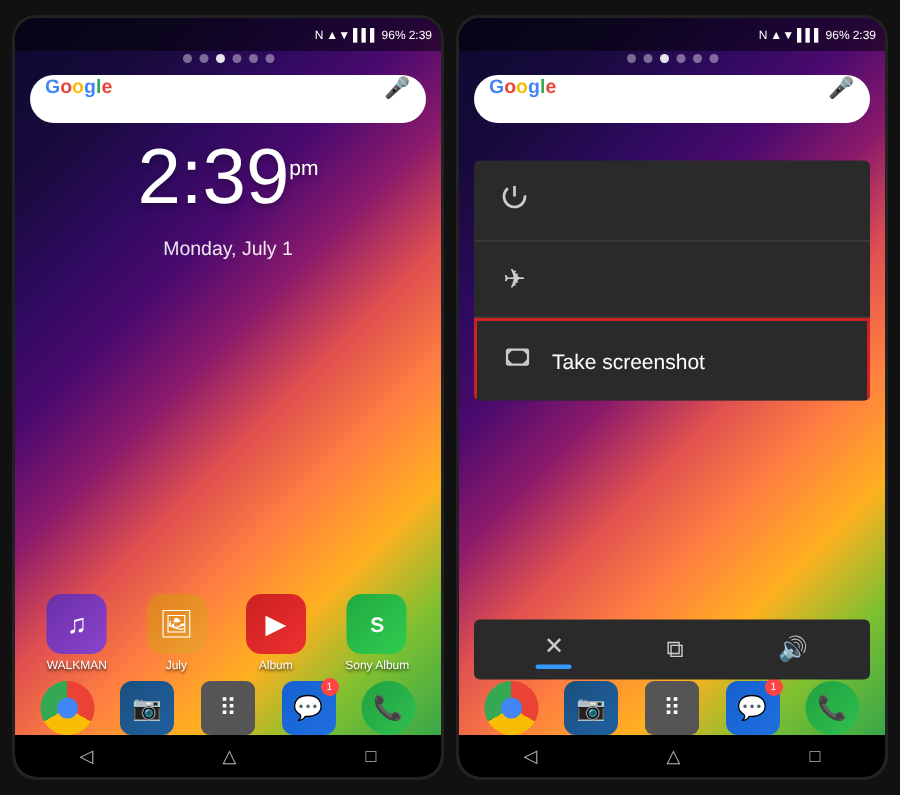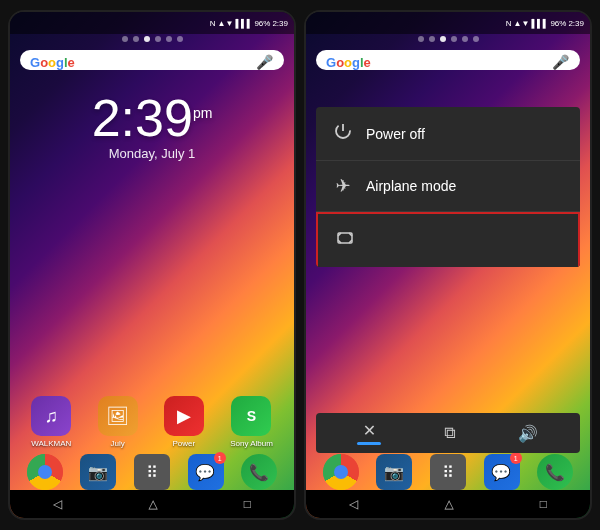--- a/index.html
+++ b/index.html
@@ -89,25 +89,25 @@
       background: linear-gradient(135deg, #0a0a2e 0%, #1a0a3e 15%, #2d0a5e 25%, #4a0a6e 35%, #8b1a6b 45%, #e05050 55%, #ff8040 65%, #ffb020 75%, #80c030 85%, #20a050 100%);
       z-index: 0;
     }
 
     
     .search-bar {
       position: absolute;
       top: 38px;
       left: 10px;
       right: 10px;
-      height: 20px;
+      height: 32px;
       background: #fff;
       border-radius: 16px;
       display: flex;
-      align-items: flex-end;
+      align-items: flex-start;
       padding: 0 10px;
       z-index: 10;
       justify-content: space-between;
     }
     .mic-icon {
       color: #4285f4;
       font-size: 14px;
     }
 
     
@@ -126,21 +126,21 @@
       text-shadow: 0 2px 4px rgba(0,0,0,0.3);
       line-height: 1;
     }
     .clock-time sup {
       font-size: 14px;
       vertical-align: super;
     }
     .clock-date {
       font-size: 13px;
       color: rgba(255,255,255,0.9);
-      margin-top: 2px;
+      margin-top: 14px;
     }
 
     
     .apps-area {
       position: absolute;
       bottom: 70px;
       left: 0;
       right: 0;
       display: flex;
       justify-content: space-around;
@@ -369,21 +369,21 @@
       <div class="app-icon">
         <div class="app-icon-img walkman-bg">♫</div>
         <span class="app-label">WALKMAN</span>
       </div>
       <div class="app-icon">
         <div class="app-icon-img album-bg">🖼</div>
         <span class="app-label">July</span>
       </div>
       <div class="app-icon">
         <div class="app-icon-img movies-bg">▶</div>
-        <span class="app-label">Power</span>
+        <span class="app-label">Album</span>
       </div>
       <div class="app-icon">
         <div class="app-icon-img sonyselect-bg" style="font-size:14px;font-weight:bold;">S</div>
         <span class="app-label">Sony Album</span>
       </div>
     </div>
 
     <div class="dock">
       <div class="dock-icon chrome-icon" style="width:36px;height:36px;border-radius:50%;overflow:hidden;position:relative;">
         <div style="position:absolute;inset:0;background:conic-gradient(#ea4335 0deg 120deg,#fbbc04 120deg 240deg,#34a853 240deg 360deg);border-radius:50%;"></div>
@@ -436,39 +436,38 @@
 
     <div class="power-menu">
 
       <div class="menu-item">
         <span class="menu-item-icon">
           <svg width="20" height="20" viewBox="0 0 20 20" fill="none">
             <circle cx="10" cy="10" r="7" stroke="#ccc" stroke-width="1.8" fill="none" stroke-dasharray="28 15"></circle>
             <line x1="10" y1="3" x2="10" y2="10" stroke="#ccc" stroke-width="1.8"></line>
           </svg>
         </span>
-        <div class="menu-item-text">
-          <div class="menu-item-title">Power off</div>
-        </div>
       </div>
 
       <div class="menu-item">
         <span class="menu-item-icon">✈</span>
         <div class="menu-item-text">
-          <div class="menu-item-title">Airplane mode</div>
         </div>
       </div>
 
       <div class="menu-item screenshot-item">
         <span class="menu-item-icon">
           <svg width="20" height="20" viewBox="0 0 20 20" fill="none">
             <rect x="3" y="5" width="14" height="10" rx="1" stroke="#ccc" stroke-width="1.5" fill="none"></rect>
             <path d="M3 8 L6 5 M17 8 L14 5 M3 12 L6 15 M17 12 L14 15" stroke="#ccc" stroke-width="1.5"></path>
           </svg>
         </span>
+        <div class="menu-item-text">
+          <div class="menu-item-title">Take screenshot</div>
+        </div>
       </div>
     </div>
 
     <div class="quick-settings">
       <div class="qs-icon">
         <span>✕</span>
         <div class="qs-bar"></div>
       </div>
       <div class="qs-icon">
         <span>⧉</span>

